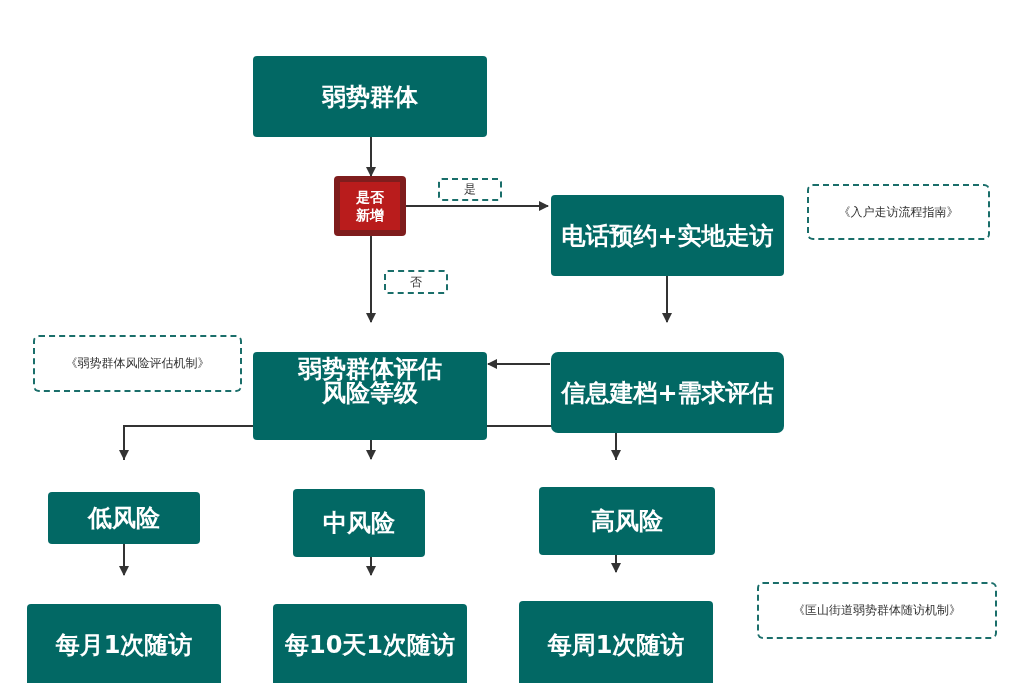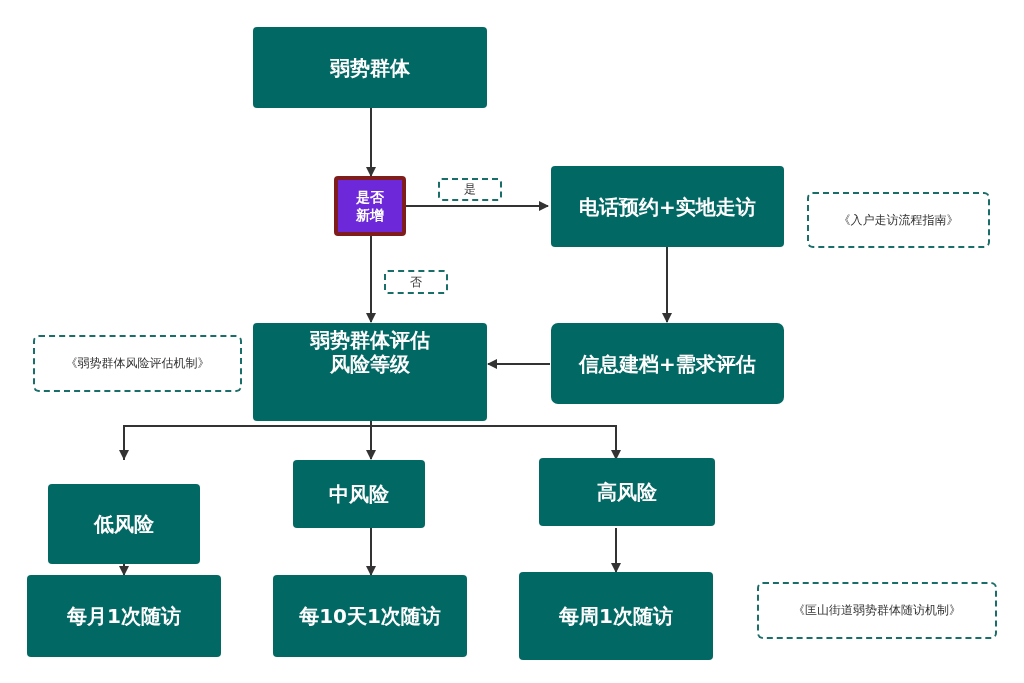--- a/index.html
+++ b/index.html
@@ -1,21 +1,21 @@
 <!DOCTYPE html>
 <html><head>
 <meta charset="utf-8">
 <style>
   html, body { margin: 0; padding: 0; background: #ffffff; }
   body { width: 1024px; height: 683px; position: relative; overflow: hidden;
          font-family: "DejaVu Sans", "Liberation Sans", sans-serif; }
   .box { position: absolute; background: #026864; color: #ffffff; border-radius: 4px;
          display: flex; align-items: center; justify-content: center; text-align: center;
-         font-weight: bold; font-size: 20px; line-height: 24px; box-sizing: border-box; }
-  .decision { position: absolute; background: #6d28d9; color: #fff; border: 4px solid #7f1d1d;
+         font-weight: bold; font-size: 24px; line-height: 24px; box-sizing: border-box; margin-top: 29px; }
+  .decision { position: absolute; background: #b91c1c; color: #fff; border: 6px solid #7f1d1d;
               border-radius: 4px; display: flex; align-items: center; justify-content: center;
               text-align: right; font-weight: bold; font-size: 14px; line-height: 18px; box-sizing: border-box; }
   .note { position: absolute; border: 2px dashed #1a6e6a; border-radius: 6px; color: #333;
           display: flex; align-items: center; justify-content: center; font-size: 12px; box-sizing: border-box; }
   .label { position: absolute; border: 2px dashed #1a6e6a; border-radius: 4px; color: #333;
            display: flex; align-items: center; justify-content: center; font-size: 12px; box-sizing: border-box; background:#fff; }
   svg.lines { position: absolute; left: 0; top: 0; }
 </style>
 </head>
 <body>
@@ -56,38 +56,38 @@
   <span>是</span>
 </div>
 <div class="label" style="left:384px;top:270px;width:64px;height:24px;">
   <span>否</span>
 </div>
 
 <div class="box" style="left:551px;top:166px;width:233px;height:81px;">
   <span>电话预约+实地走访</span>
 </div>
 
-<div class="note" style="left:807px;top:192px;width:183px;height:56px;text-align:right;">
+<div class="note" style="left:807px;top:184px;width:183px;height:56px;text-align:right;">
   <span>《入户走访流程指南》</span>
 </div>
 
-<div class="box" style="left:253px;top:323px;width:234px;height:98px;flex-direction:column;justify-content:flex-start;padding-top:5px;">
+<div class="box" style="left:253px;top:323px;width:234px;height:88px;flex-direction:column;justify-content:flex-start;padding-top:5px;">
   <span>弱势群体评估</span>
   <span>风险等级</span>
 </div>
 
 <div class="note" style="left:33px;top:335px;width:209px;height:57px;">
   <span>《弱势群体风险评估机制》</span>
 </div>
 
 <div class="box" style="left:551px;top:323px;width:233px;height:81px;border-radius:7px;">
   <span>信息建档+需求评估</span>
 </div>
 
-<div class="box" style="left:48px;top:484px;width:152px;height:80px;">
+<div class="box" style="left:48px;top:463px;width:152px;height:52px;">
   <span>低风险</span>
 </div>
 <div class="box" style="left:293px;top:460px;width:132px;height:68px;">
   <span>中风险</span>
 </div>
 <div class="box" style="left:539px;top:458px;width:176px;height:68px;">
   <span>高风险</span>
 </div>
 
 <div class="box" style="left:27px;top:575px;width:194px;height:82px;">

